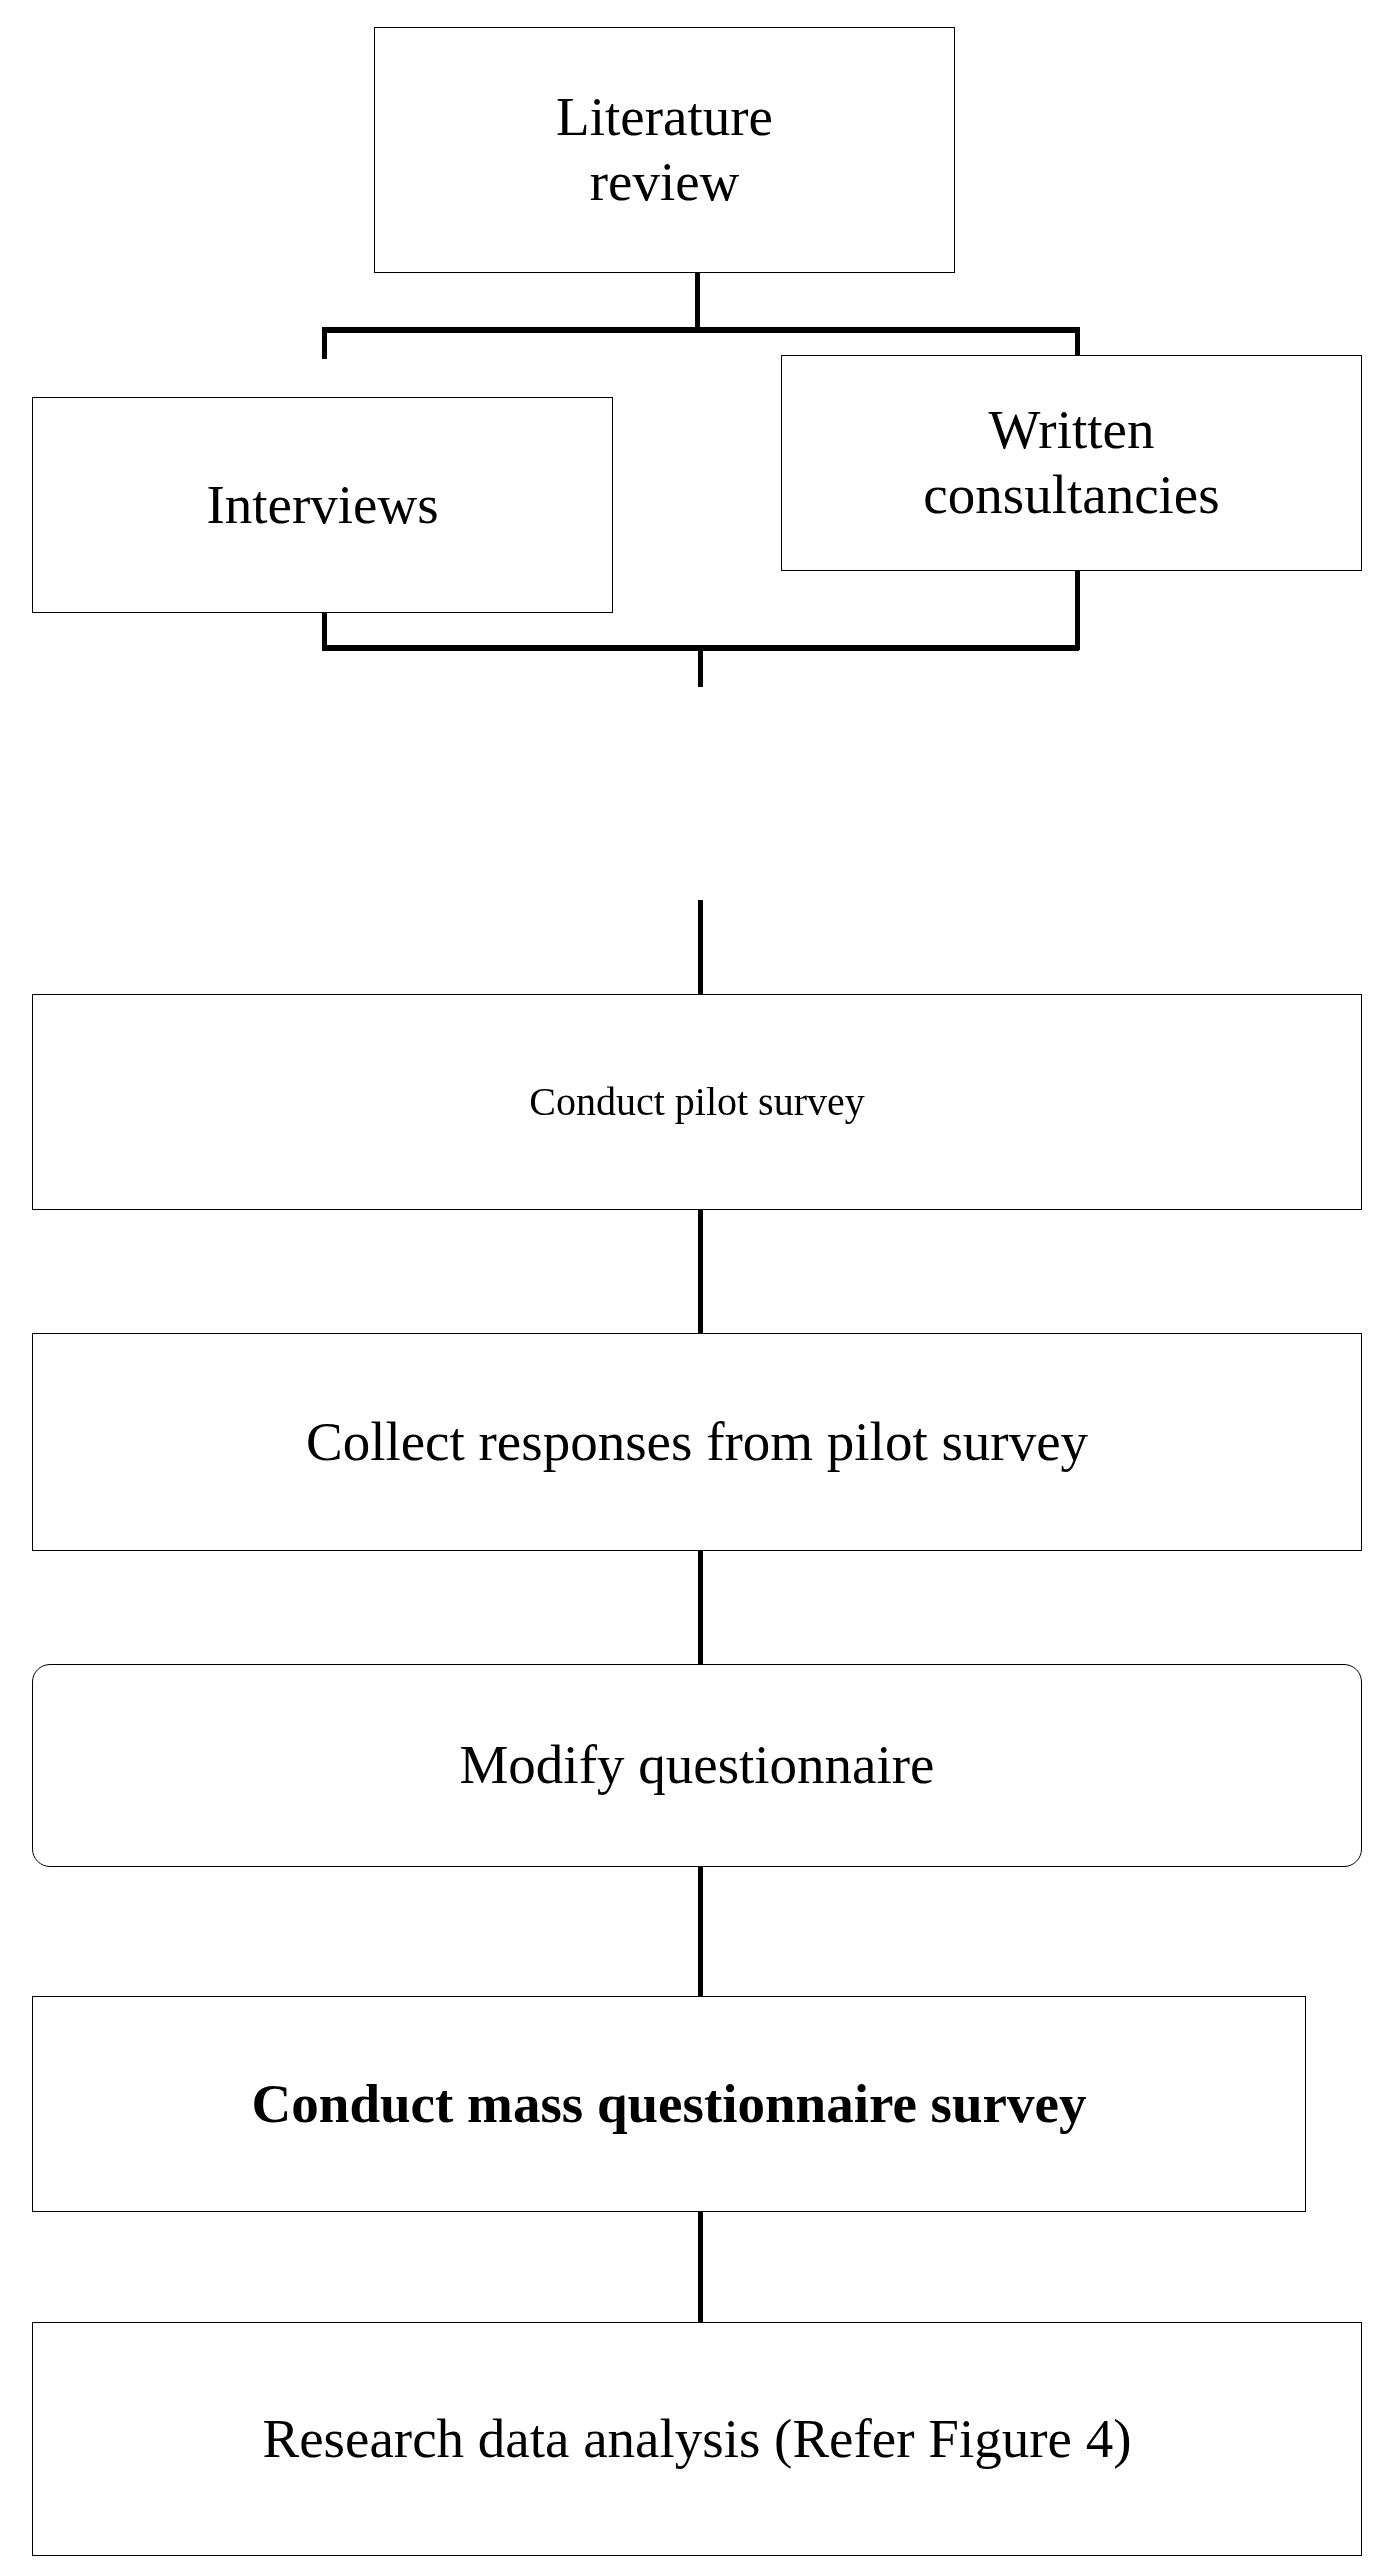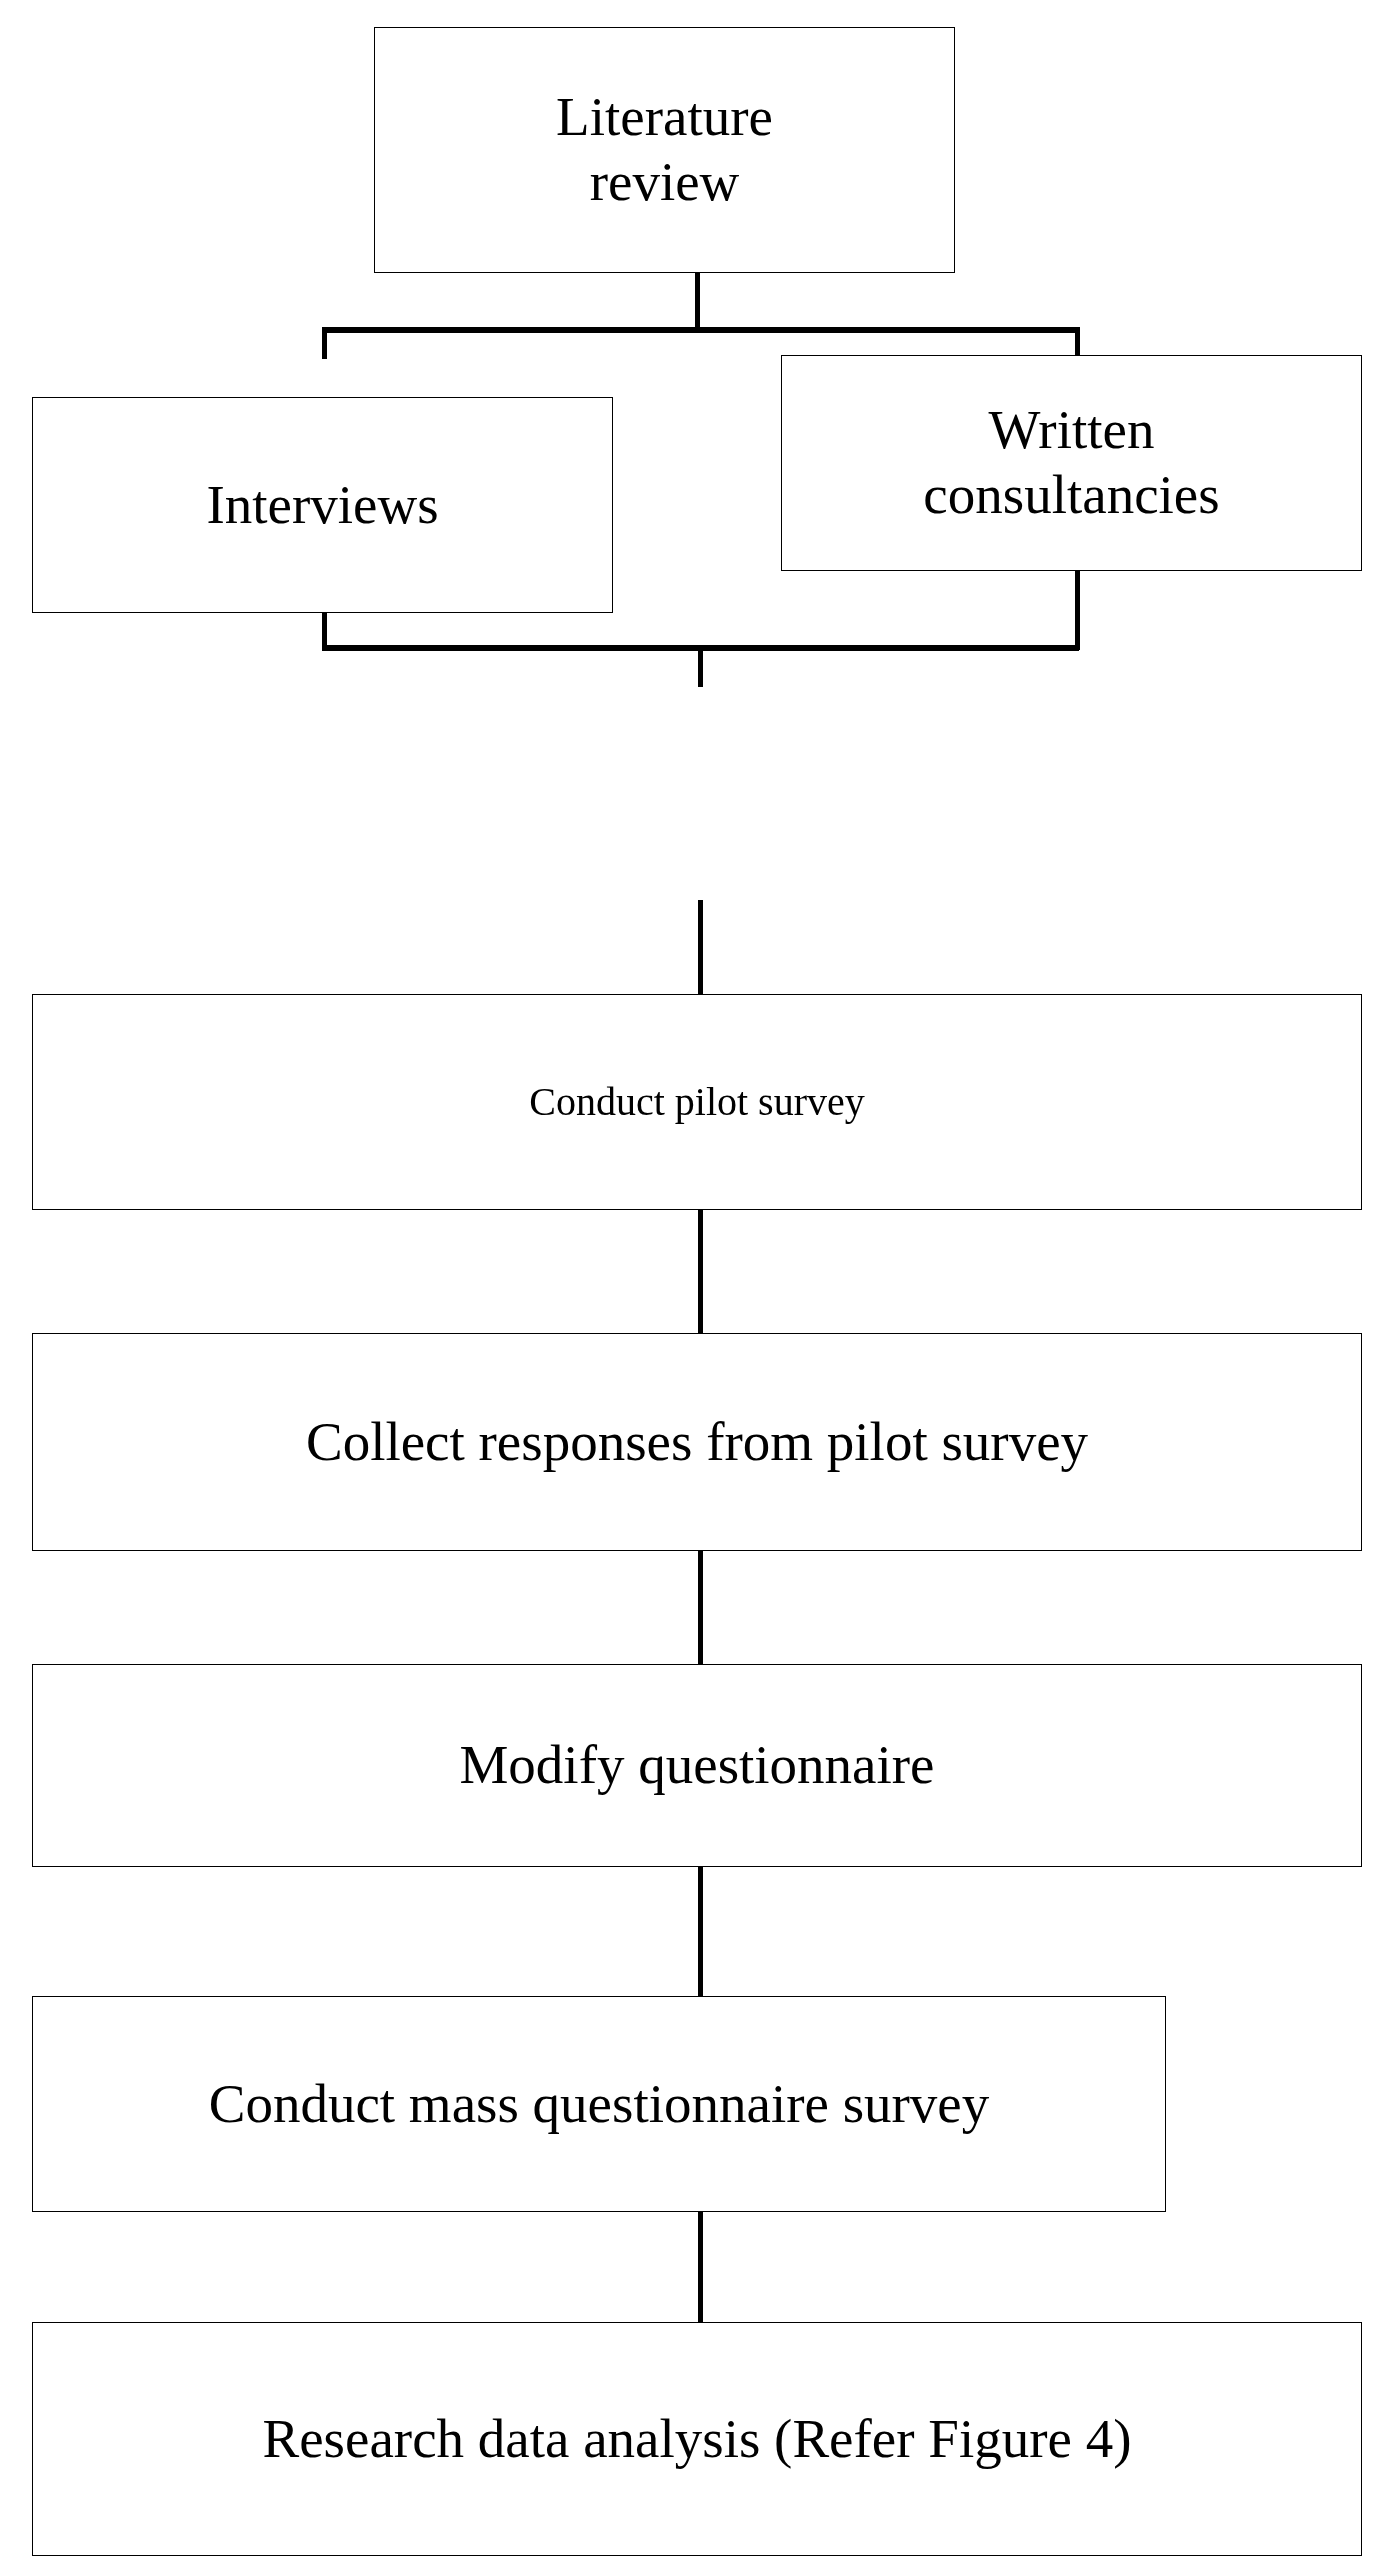--- a/index.html
+++ b/index.html
@@ -39,22 +39,22 @@
     white-space: pre-line;
   }
 
   
   #node-literature-review { left: 374px;  top: 27px;   width: 581px;  height: 246px; font-size: 55px; }
   #node-interviews        { left: 32px;   top: 355px;  width: 581px;  height: 216px; font-size: 55px; margin-top: 42px; }
   #node-written-consultancies { left: 781px; top: 355px; width: 581px; height: 216px; font-size: 55px; }
   #node-correlation-model { left: 32px;   top: 683px;  width: 1330px; height: 219px; font-size: 55px; }
   #node-pilot-survey      { left: 32px;   top: 994px; width: 1330px; height: 216px; font-size: 40px; }
   #node-collect-responses { left: 32px;   top: 1333px; width: 1330px; height: 218px; font-size: 55px; }
-  #node-modify-questionnaire { left: 32px; top: 1664px; width: 1330px; height: 203px; font-size: 55px; }
-  #node-mass-survey       { left: 32px;   top: 1996px; width: 1134px; height: 216px; font-size: 55px; }
+  #node-modify-questionnaire { left: 32px; top: 1664px; width: 1330px; height: 203px; font-size: 55px; border-radius: 18px; }
+  #node-mass-survey       { left: 32px;   top: 1996px; width: 1274px; height: 216px; font-size: 55px; font-weight: bold; }
   #node-data-analysis     { left: 32px;   top: 2322px; width: 1330px; height: 234px; font-size: 55px; }
 
   
   .conn-v {
     position: absolute;
     width: 4.5px;
     background: #000000;
     z-index: 1;
   }
   .conn-h {

